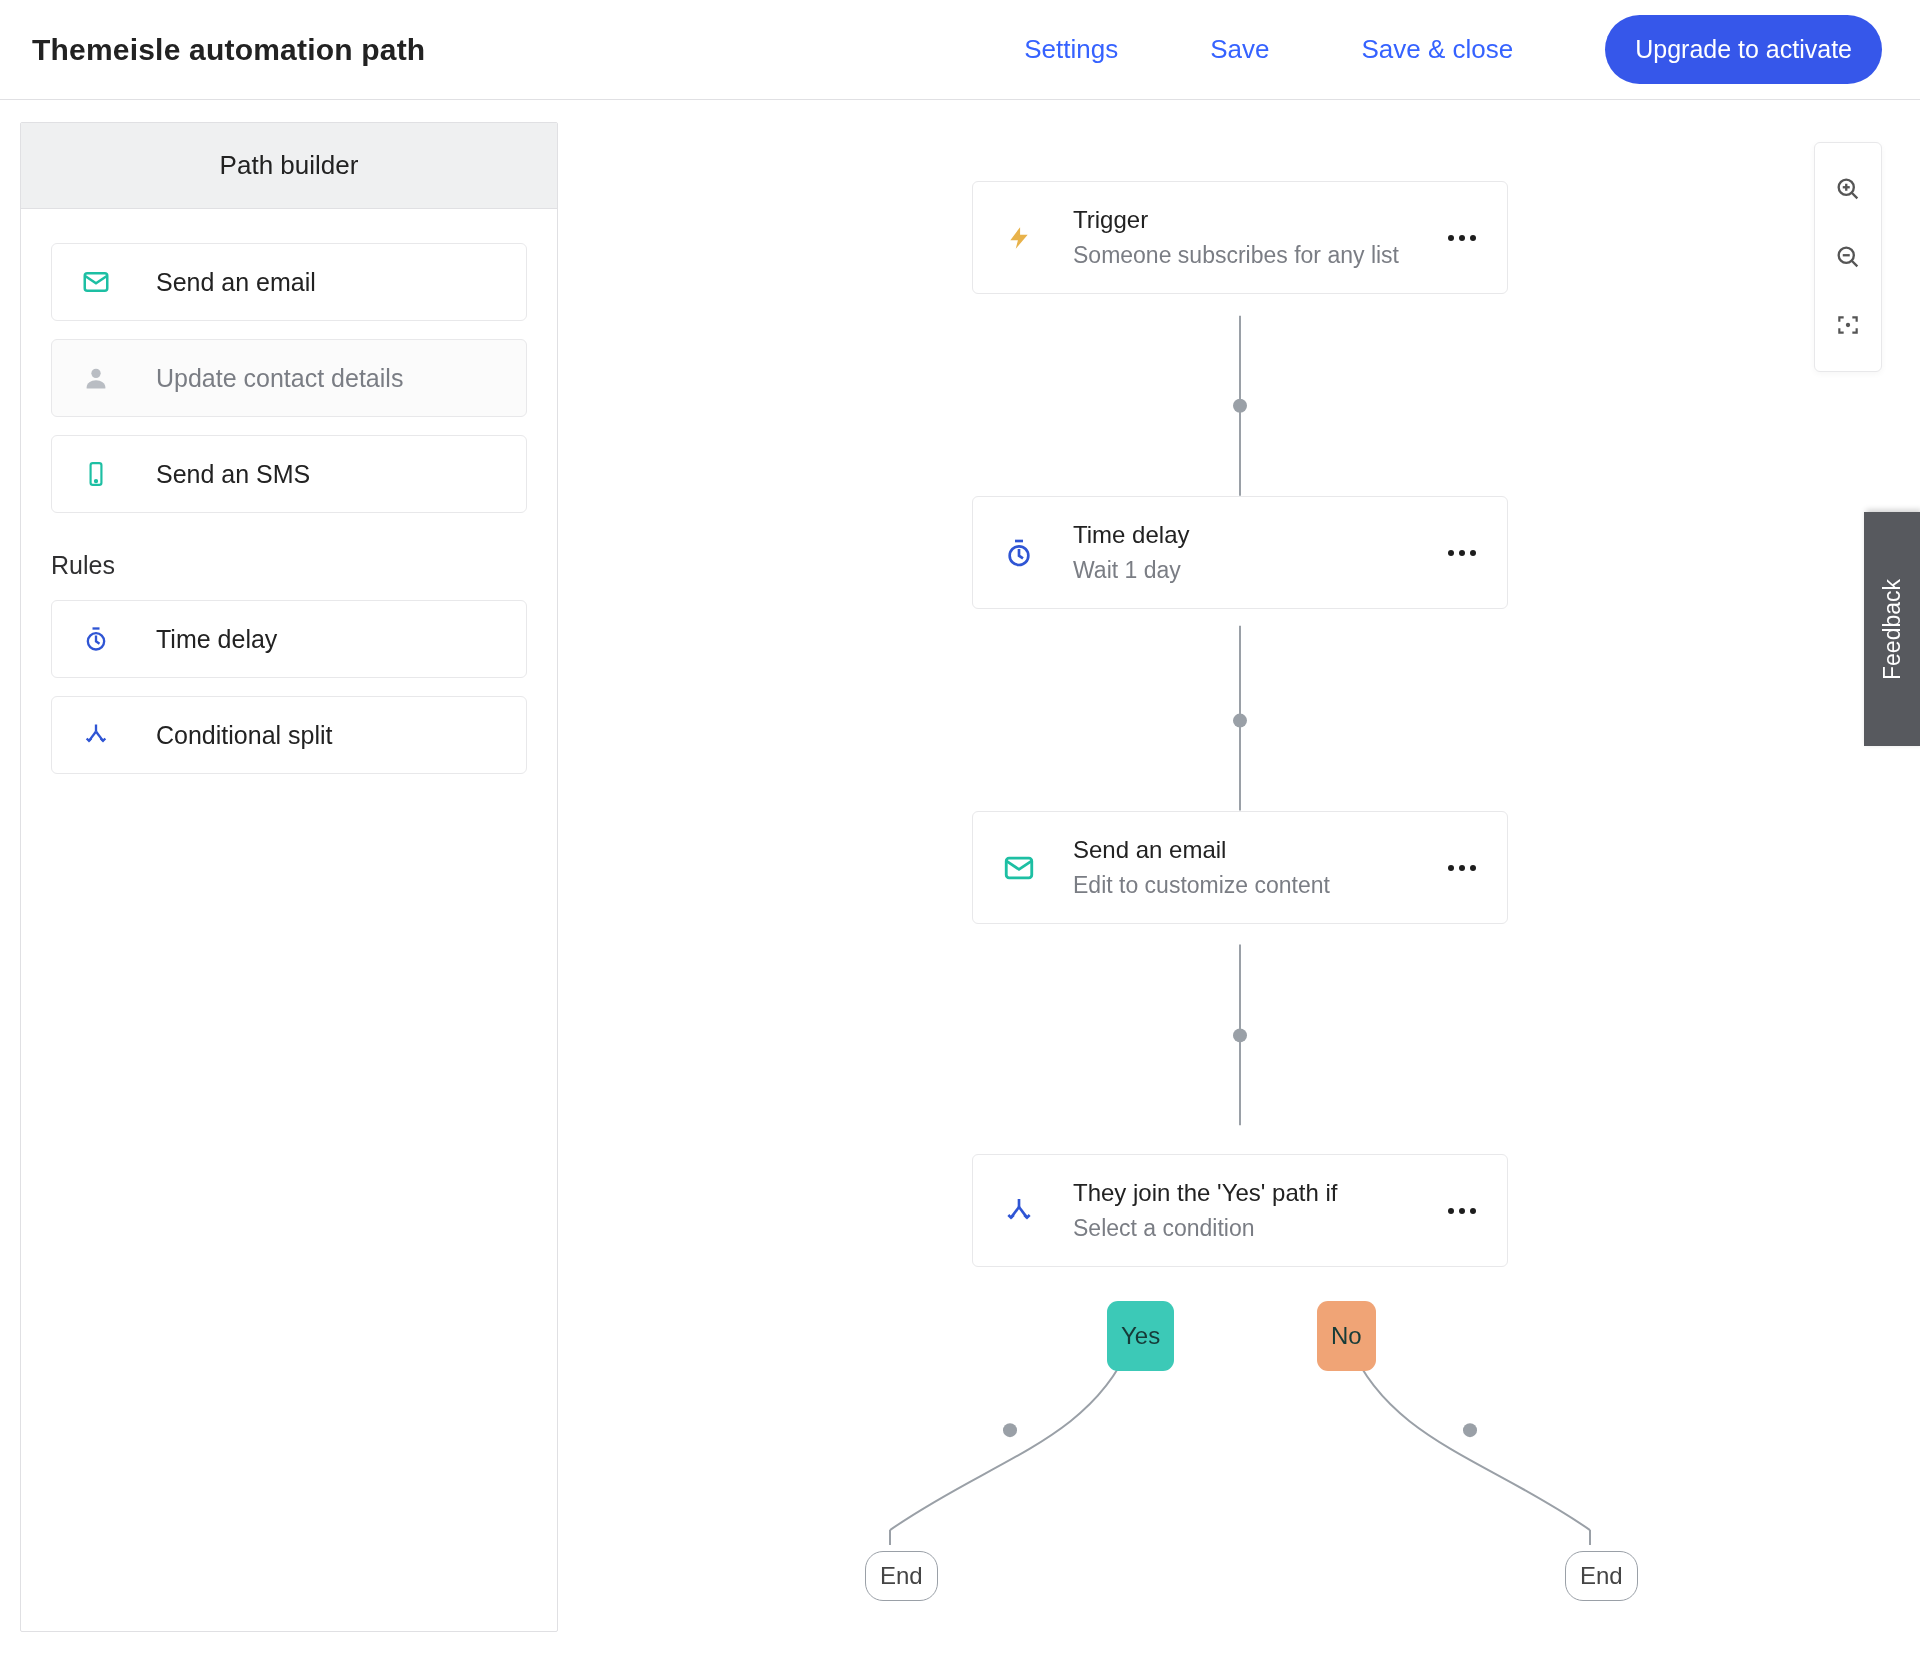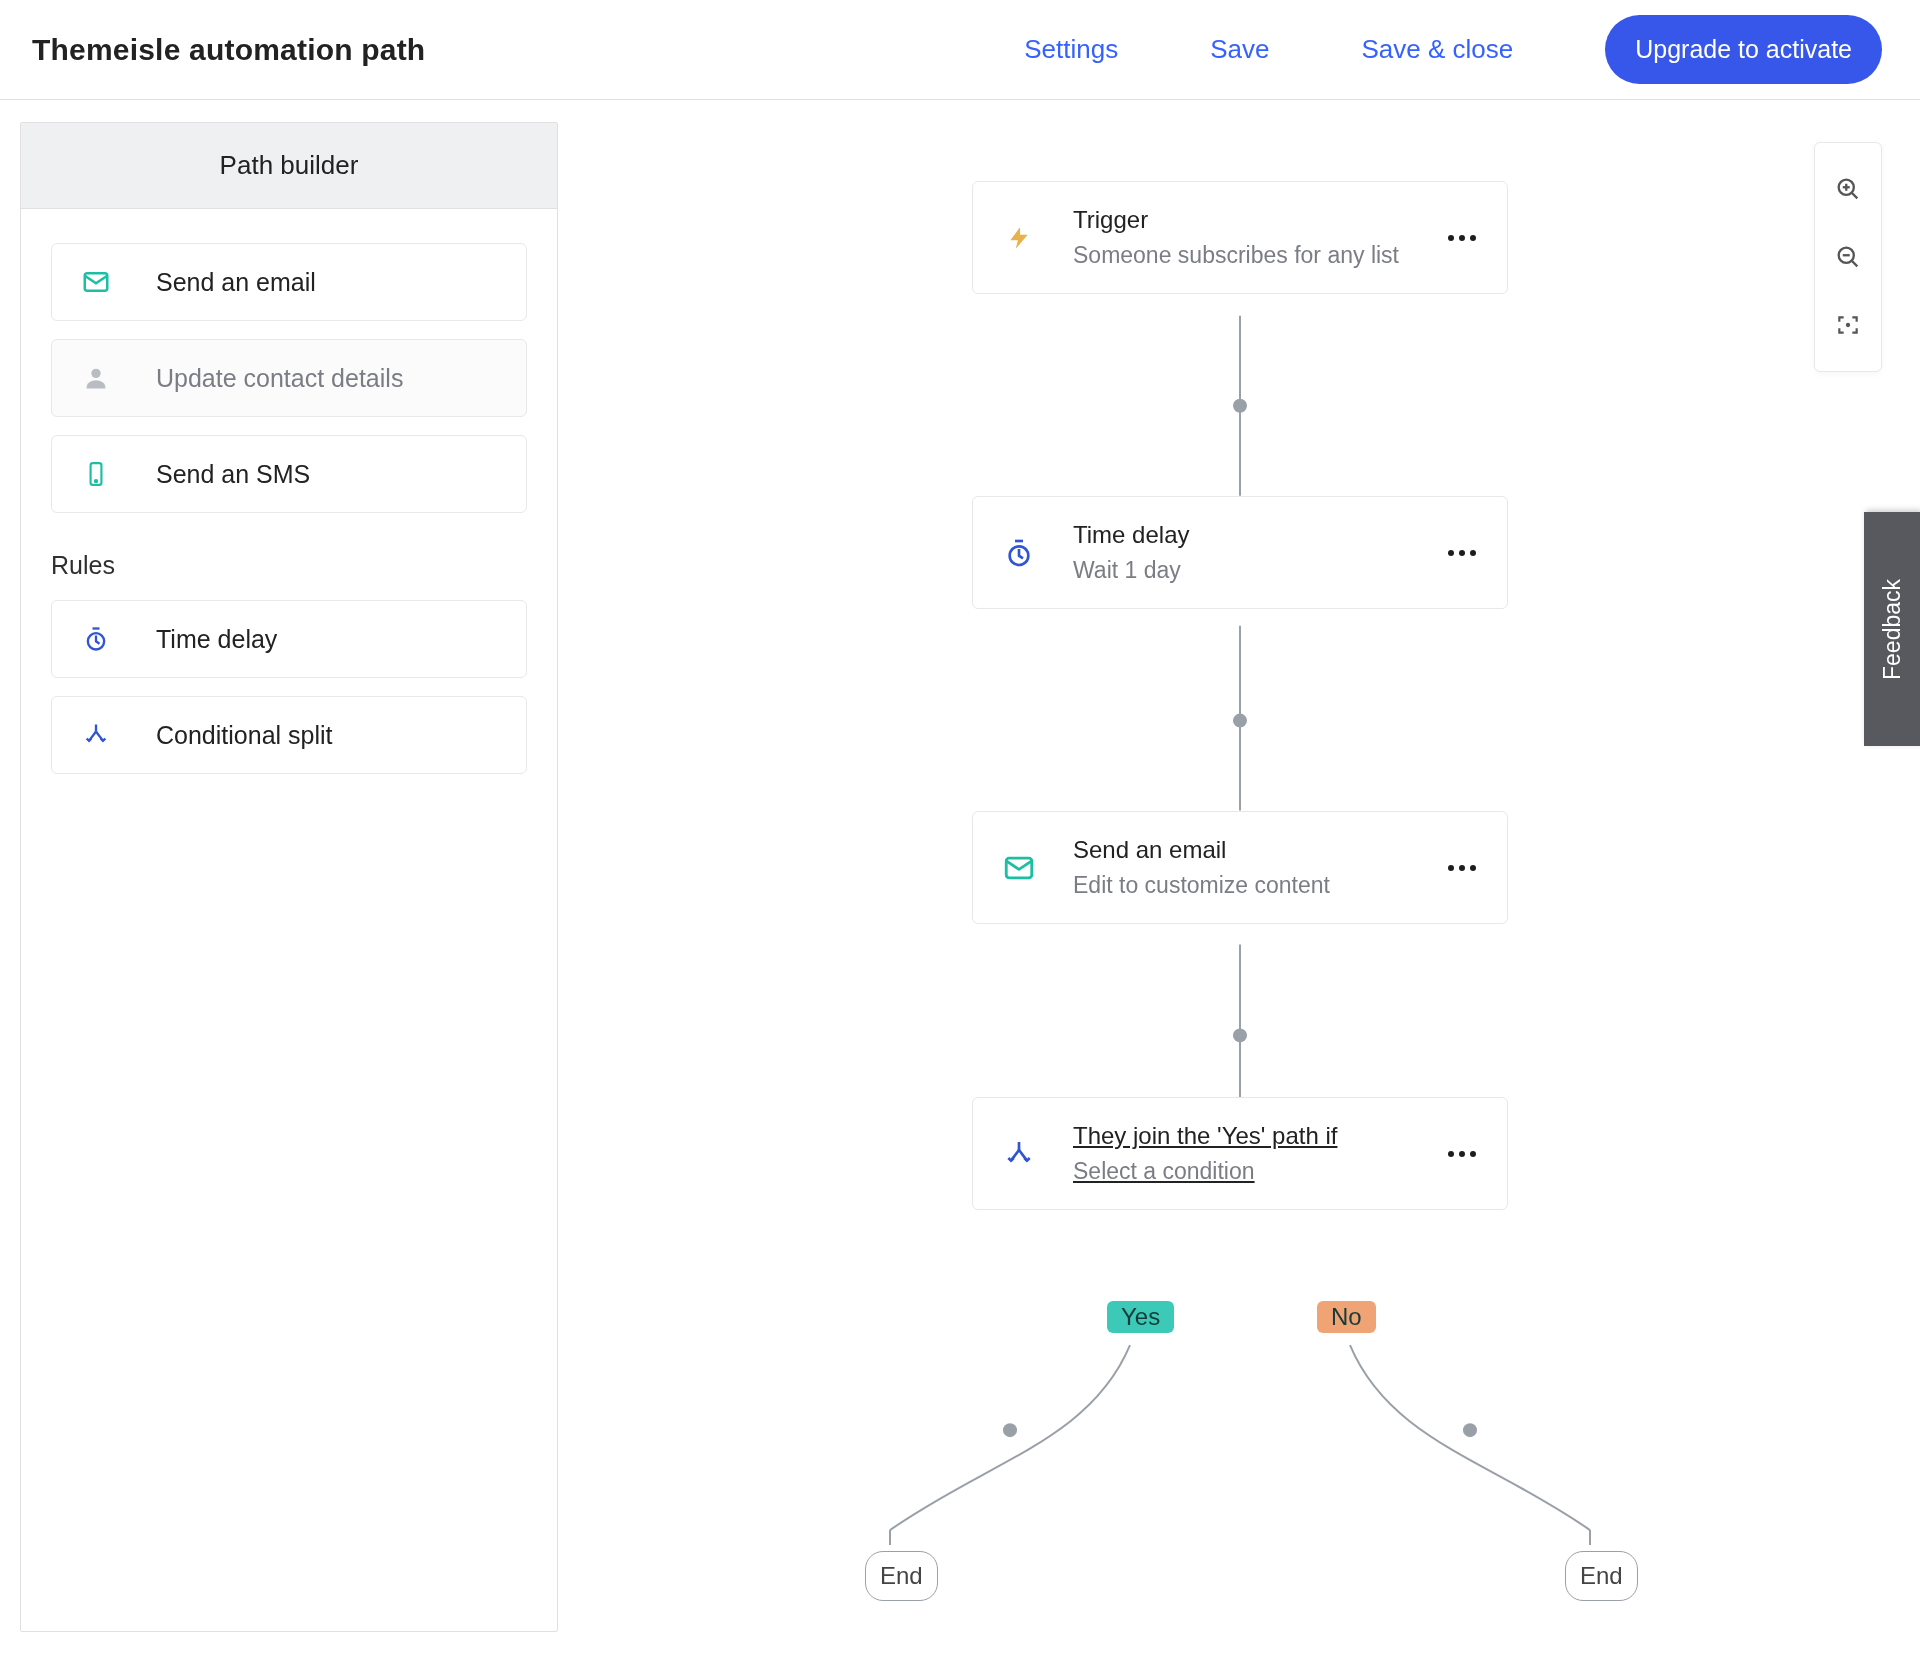--- a/index.html
+++ b/index.html
@@ -78,21 +78,21 @@
   .node .nicon{width:36px;height:36px;flex:0 0 36px;display:flex;align-items:center;justify-content:center;}
   .node .ntxt{flex:1;}
   .node .ntitle{font-size:24px;color:#222;margin-bottom:8px;}
   .node .nsub{font-size:23px;color:var(--text-light);}
   .node .more{width:34px;display:flex;justify-content:center;cursor:pointer;}
   .dots{display:flex;gap:5px;}
   .dots span{width:6px;height:6px;background:#1d1d1d;border-radius:50%;}
 
   .branch-label{
     position:absolute;display:flex;align-items:center;justify-content:center;
-    padding:2px 14px;border-radius:6px;font-size:24px;color:#163b38;
+    padding:21px 14px;border-radius:11px;font-size:24px;color:#163b38;
   }
   .branch-label.yes{background:var(--yes);}
   .branch-label.no{background:var(--orange);}
   .end-box{
     position:absolute;padding:10px 14px;border:1px solid var(--grey);
     border-radius:18px;font-size:24px;color:#444;background:#fff;
   }
 
   
   .zoom-tools{
@@ -263,21 +263,21 @@
     </span>
     <span class="more">
         <span class="dots">
           <span></span>
           <span></span>
           <span></span>
         </span>
       </span>
   </div>
 
-  <div class="node" style="top:996px;left:412px;text-decoration:underline;">
+  <div class="node" style="top:1053px;left:412px;">
     <span class="nicon">
       <svg width="32" height="32" viewBox="0 0 24 24" fill="none" stroke="#2f55d4" stroke-width="2">
           <path d="M12 3v6"></path>
           <path d="M12 9l-6 8"></path>
           <path d="M12 9l6 8"></path>
           <polyline points="4 15 6 17 8 15"></polyline>
           <polyline points="16 15 18 17 20 15"></polyline>
         </svg>
     </span>
     <span class="ntxt">

